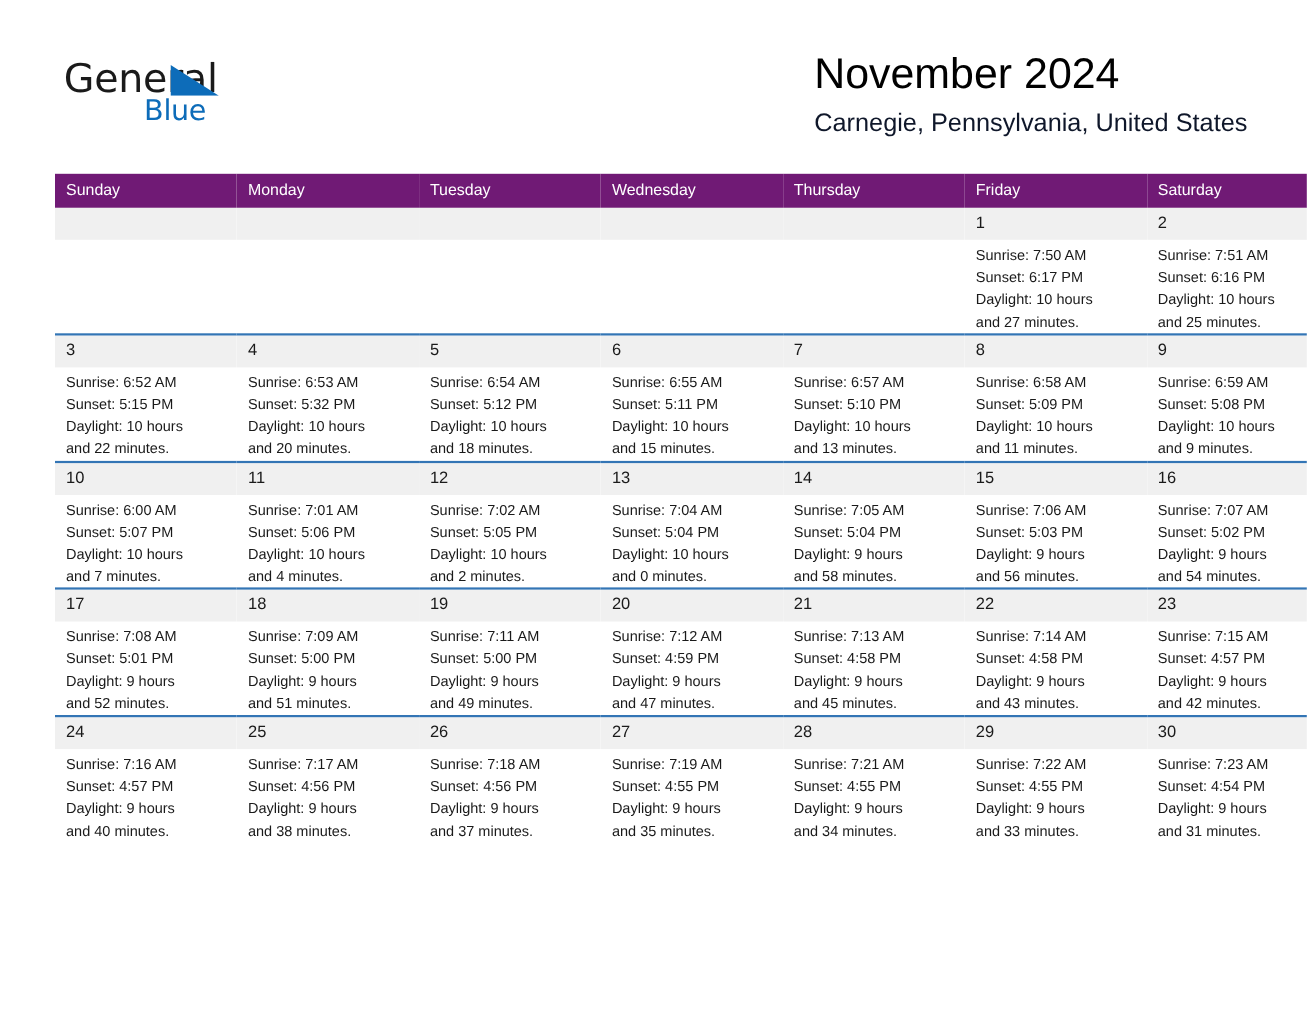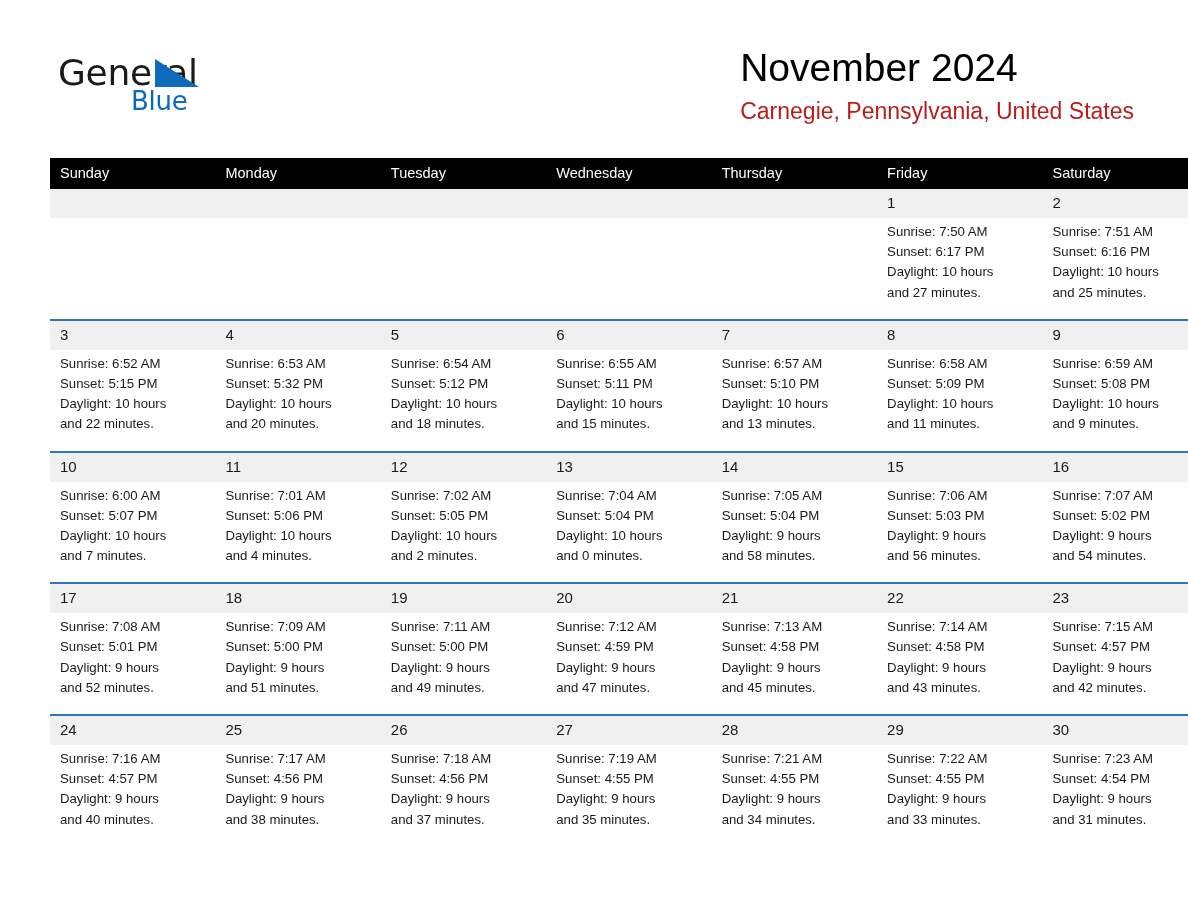--- a/index.html
+++ b/index.html
@@ -75,36 +75,36 @@
     font-size: 39px;
     font-weight: 400;
     color: #000000;
     line-height: 1.12;
     white-space: nowrap;
   }
   .location-title {
     margin-top: 8px;
     font-size: 23px;
     font-weight: 400;
-    color: #b91c1c;
+    color: #0f172a;
     line-height: 1.15;
     white-space: nowrap;
   }
 
   
   .cal {
     position: absolute;
     left: 50px;
     top: 158px;
     width: 1088px;
     border-collapse: collapse;
     table-layout: fixed;
   }
   .cal th {
-    background: #000000;
+    background: #701a75;
     color: #ffffff;
     font-size: 14.5px;
     font-weight: 400;
     text-align: left;
     padding: 7px 0 8px 10px;
     border: none;
     width: 155.43px;
   }
   .cal td {
     vertical-align: top;
@@ -122,21 +122,21 @@
     font-size: 15px;
     color: #1a1a1a;
     padding: 5px 0 5px 10px;
     line-height: 1.25;
     min-height: 19px;
   }
   .daynum.empty {
     color: transparent;
   }
   .info {
-    padding: 4px 8px 16px 10px;
+    padding: 4px 8px 0 10px;
     font-size: 13.2px;
     line-height: 1.53;
     color: #1a1a1a;
   }
   .info div {
     white-space: nowrap;
   }
   .info.hidden {
     visibility: hidden;
   }

